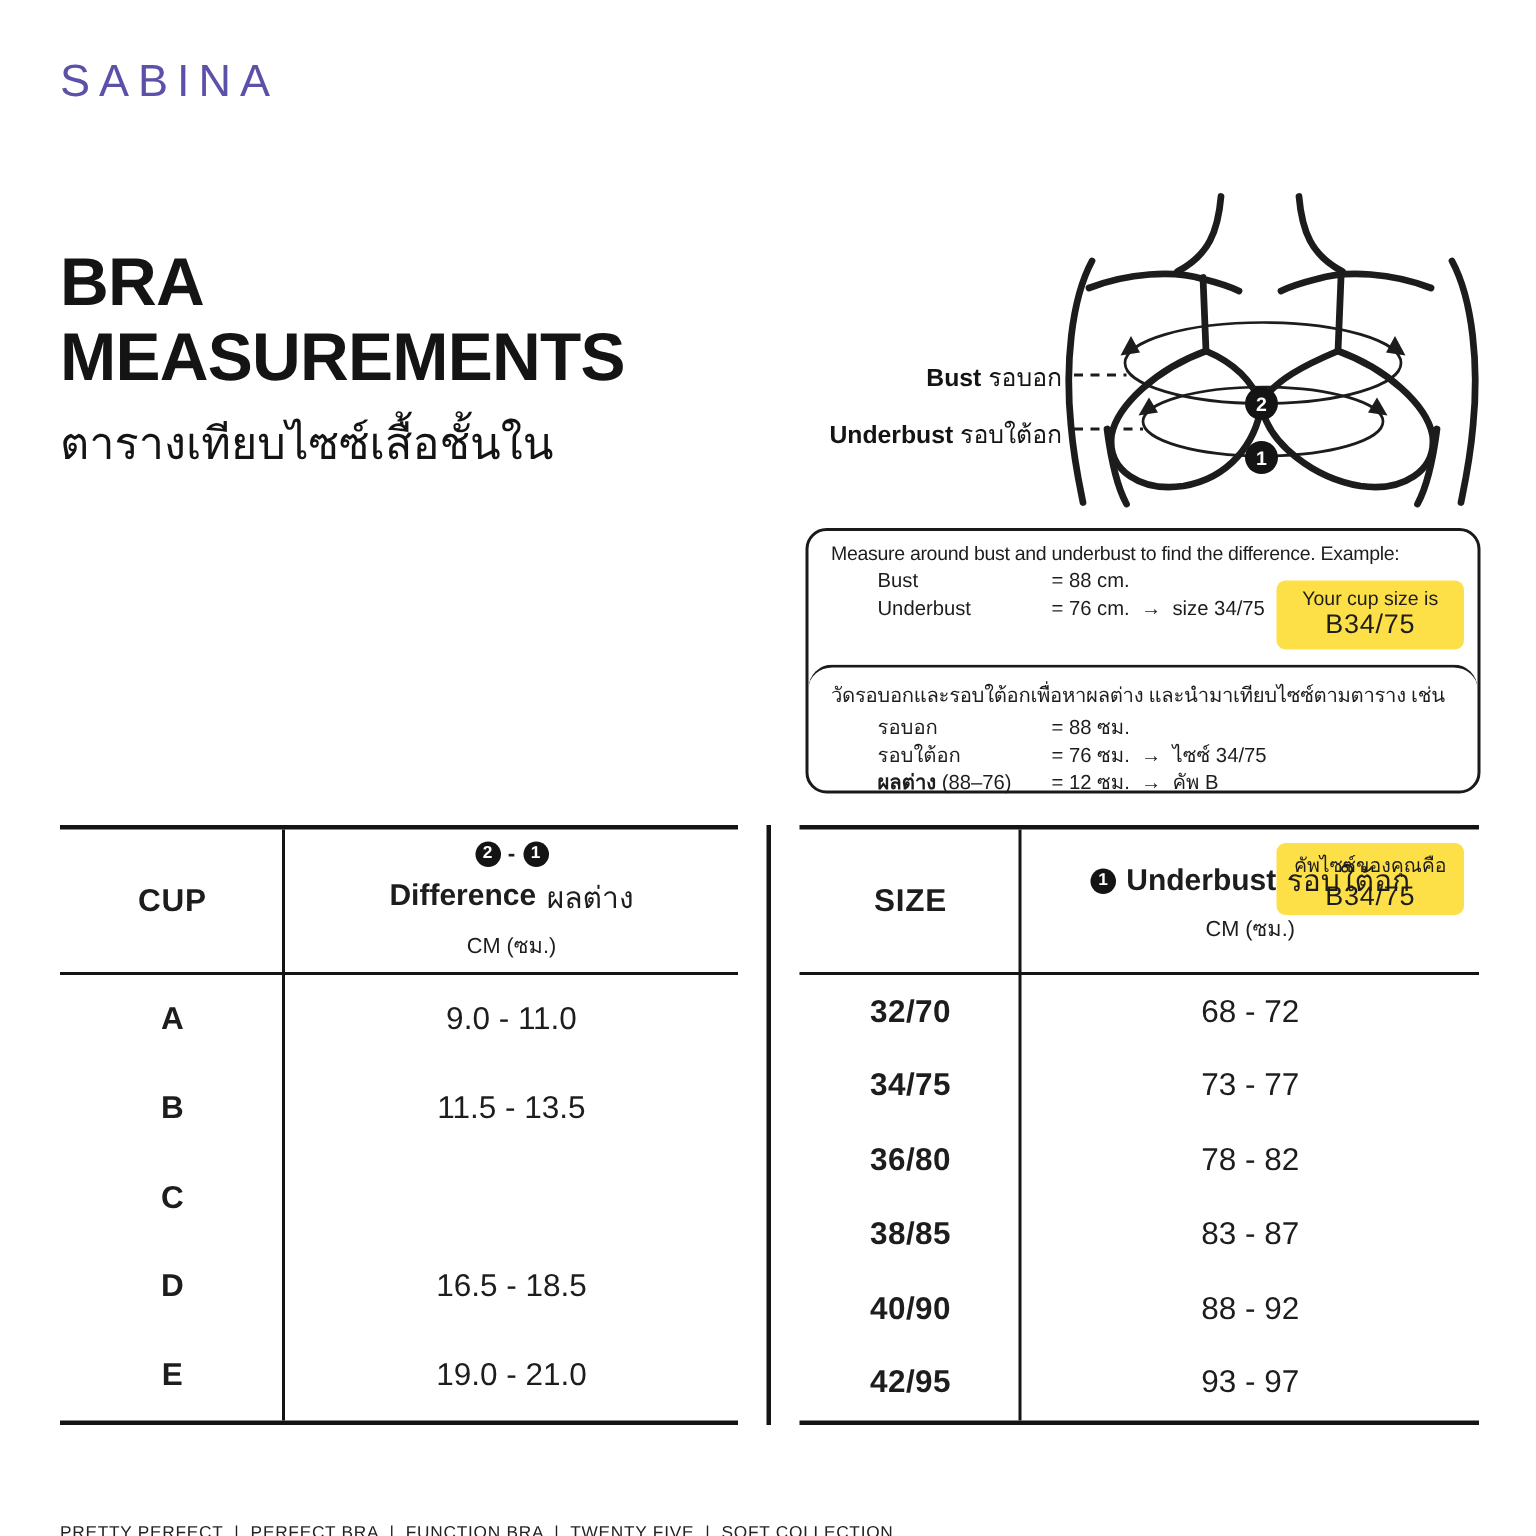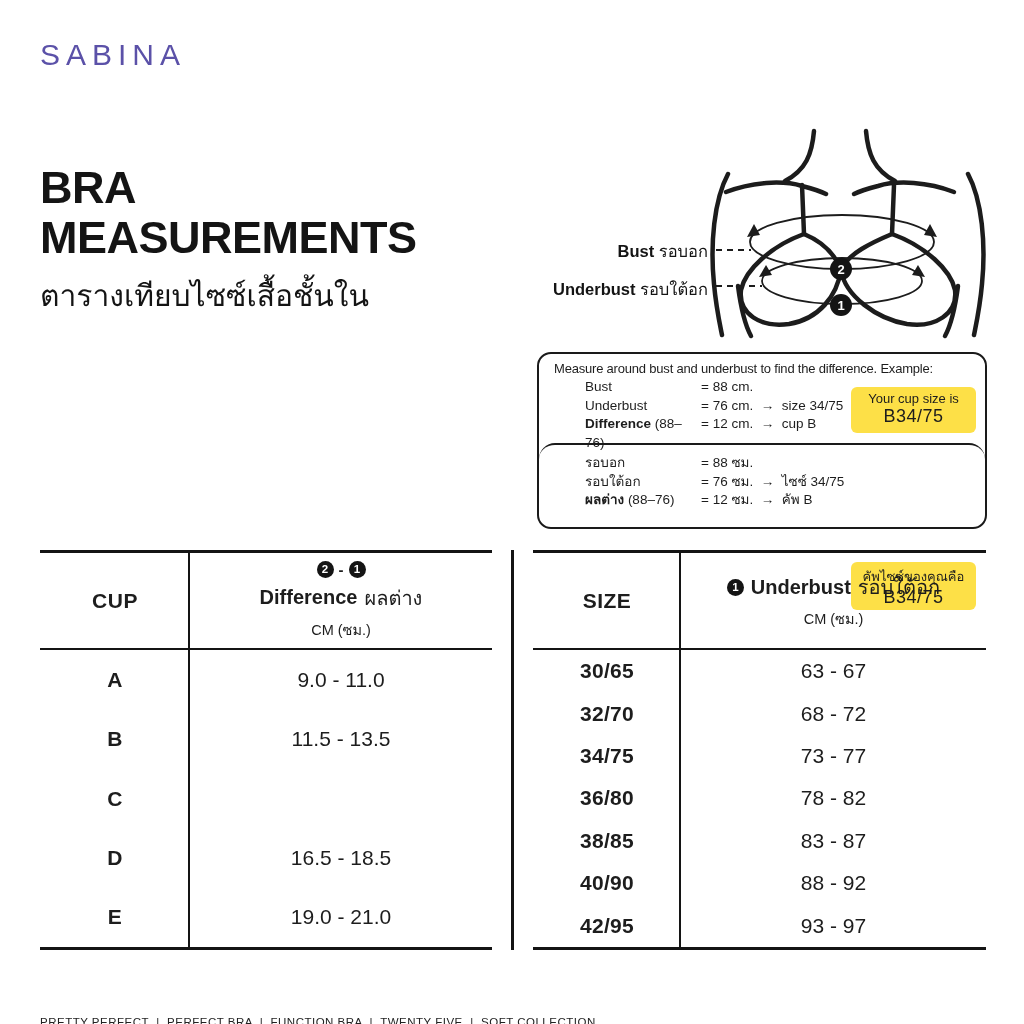--- a/index.html
+++ b/index.html
@@ -149,31 +149,28 @@
     <div class="intro">Measure around bust and underbust to find the difference. Example:</div>
     <div class="irows">
         <div class="irow">
           <span class="ilabel"><span>Bust</span></span>
           <span class="ival">= 88 cm.</span>
         </div>
         <div class="irow">
           <span class="ilabel"><span>Underbust</span></span>
           <span class="ival">= 76 cm.  →  size 34/75</span>
         </div>
-        <div class="irow">
-          <span class="ilabel"><span class="b">Difference</span><span> (88–76)</span></span>
-          <span class="ival">= 12 cm.  →  cup B</span>
-        </div>
       </div>
     <div class="result result-en">
       <div class="cap">Your cup size is</div>
       <div class="val">B34/75</div>
     </div>
   </div>
   <div class="isec isec-th">
+    <div class="intro intro-th">วัดรอบอกและรอบใต้อกเพื่อหาผลต่าง และนำมาเทียบไซซ์ตามตาราง เช่น</div>
     <div class="irows">
         <div class="irow">
           <span class="ilabel"><span>รอบอก</span></span>
           <span class="ival">= 88 ซม.</span>
         </div>
         <div class="irow">
           <span class="ilabel"><span>รอบใต้อก</span></span>
           <span class="ival">= 76 ซม.  →  ไซซ์ 34/75</span>
         </div>
         <div class="irow">
@@ -238,24 +235,20 @@
       <div class="h2main">
         <span class="num-badge">1</span>
         <span class="b">Underbust</span>
         <span>รอบใต้อก</span>
       </div>
       <div class="unit">CM (ซม.)</div>
     </div>
   </div>
   <div class="tbody">
       <div class="trow">
-        <div class="tcell1">30/65</div>
-        <div class="tcell2">63 - 67</div>
-      </div>
-      <div class="trow">
         <div class="tcell1">32/70</div>
         <div class="tcell2">68 - 72</div>
       </div>
       <div class="trow">
         <div class="tcell1">34/75</div>
         <div class="tcell2">73 - 77</div>
       </div>
       <div class="trow">
         <div class="tcell1">36/80</div>
         <div class="tcell2">78 - 82</div>

